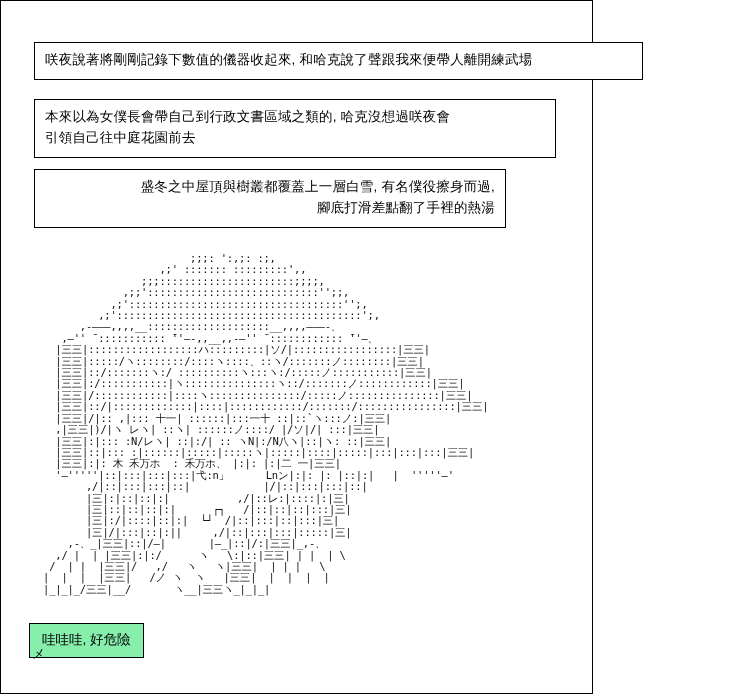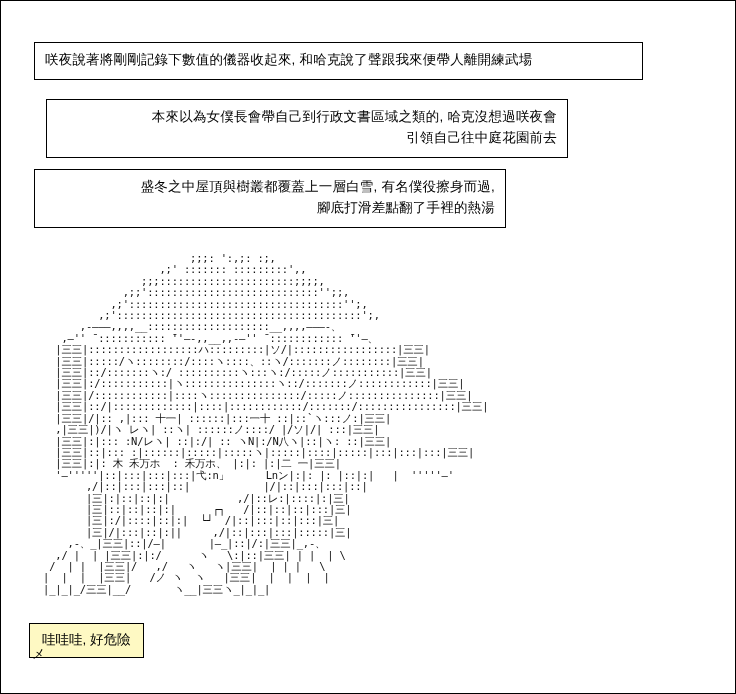--- a/index.html
+++ b/index.html
@@ -10,61 +10,61 @@
     width: 736px;
     height: 694px;
     background: #ffffff;
     font-family: "Liberation Sans", sans-serif;
     color: #000000;
     overflow: hidden;
     position: relative;
   }
   .page {
     position: relative;
-    width: 736px;
+    width: 593px;
     height: 694px;
     border: 1px solid #000000;
     box-sizing: border-box;
     background: #ffffff;
     text-decoration: underline;
   }
   .narration-box {
     position: absolute;
     border: 1px solid #000000;
     background: #ffffff;
     padding: 7px 10px 8px 10px;
     font-size: 13.5px;
     line-height: 1.55;
     letter-spacing: 0.2px;
     white-space: pre-line;
     color: #000000;
   }
   #box1 { left: 33px; top: 41px; width: 587px; }
-  #box2 { left: 45px; top: 98px; width: 500px; text-align: right; }
+  #box2 { left: 33px; top: 98px; width: 500px; }
   #box3 { left: 33px; top: 168px; width: 450px; text-align: right; }
 
   .ascii-art {
     position: absolute;
     left: 36px;
     top: 252px;
     width: 660px;
     font-family: "DejaVu Sans Mono", monospace;
     font-size: 10.5px;
     line-height: 11.4px;
     letter-spacing: -0.2px;
     white-space: pre;
     color: #111111;
   }
 
   .speech-box {
     position: absolute;
     left: 28px;
     top: 622px;
     border: 1px solid #000000;
-    background: #fef9c3;
+    background: #86efac;
     padding: 6px 12px 7px 12px;
     font-size: 13.5px;
     line-height: 1.5;
     color: #000000;
   }
   .speech-tail {
     position: absolute;
     left: 31px;
     top: 646px;
     font-family: "DejaVu Sans Mono", monospace;

